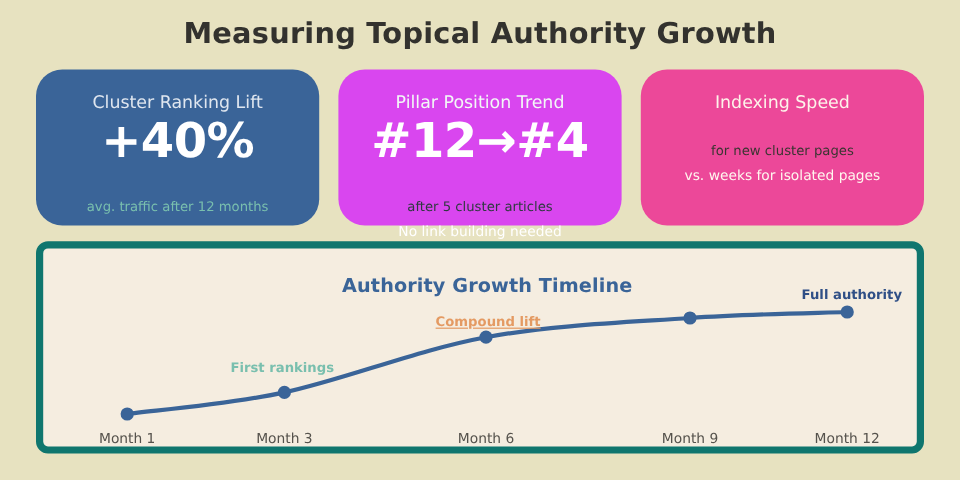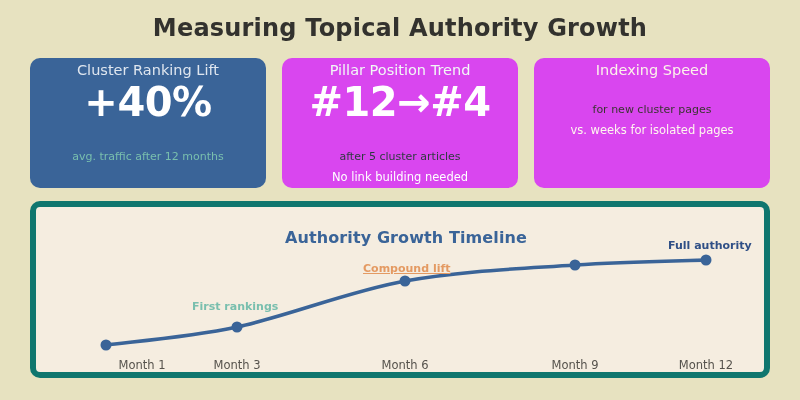--- a/index.html
+++ b/index.html
@@ -35,23 +35,23 @@
     left: 30px;
     top: 58px;
     width: 740px;
     height: 130px;
     display: flex;
     justify-content: space-between;
   }
   .card {
     width: 236px;
     height: 130px;
-    border-radius: 10px;
+    border-radius: 22px;
     box-sizing: border-box;
-    padding-top: 4px;
+    padding-top: 20px;
     display: flex;
     flex-direction: column;
     align-items: center;
     text-align: center;
   }
   .card-1 { background: #3a6498; }
   .card-2 { background: #79bfae; }
   .card-3 { background: #e49a62; }
 
   .card-label {
@@ -149,21 +149,21 @@
     <div class="card-sub">avg. traffic after 12 months</div>
   </div>
 
   <div class="card card-2" style="background: #d946ef;">
     <div class="card-label">Pillar Position Trend</div>
     <div class="card-value">#12→#4</div>
     <div class="card-sub">after 5 cluster articles</div>
     <div class="card-note">No link building needed</div>
   </div>
 
-  <div class="card card-3" style="background: #d946ef;">
+  <div class="card card-3" style="background: #ec4899;">
     <div class="card-label">Indexing Speed</div>
     <div class="card-sub">for new cluster pages</div>
     <div class="card-note">vs. weeks for isolated pages</div>
   </div>
 
 </div>
 
 <div class="chart-panel">
   <div class="chart-title">Authority Growth Timeline</div>
   <svg class="chart-svg" id="chart-svg" width="740" height="177">
@@ -173,19 +173,19 @@
       <circle cx="369" cy="74" r="5.5" fill="#3a6498"></circle>
       <circle cx="539" cy="58" r="5.5" fill="#3a6498"></circle>
       <circle cx="670" cy="53" r="5.5" fill="#3a6498"></circle>
     </svg>
   <div id="annot-layer">
       <div class="annot annot-0" style="left: 156px; top: 93px; color: rgb(121, 191, 174);">First rankings</div>
       <div class="annot annot-1" style="left: 327px; top: 55px; color: rgb(228, 154, 98); text-decoration: underline;">Compound lift</div>
       <div class="annot annot-2" style="left: 632px; top: 32px; color: rgb(47, 79, 134);">Full authority</div>
     </div>
   <div id="xtick-layer">
-      <div class="xlabel" style="left: 70px; top: 151px; margin-left: 36px;">Month 1</div>
+      <div class="xlabel" style="left: 70px; top: 151px;">Month 1</div>
       <div class="xlabel" style="left: 201px; top: 151px;">Month 3</div>
       <div class="xlabel" style="left: 369px; top: 151px;">Month 6</div>
       <div class="xlabel" style="left: 539px; top: 151px;">Month 9</div>
       <div class="xlabel" style="left: 670px; top: 151px;">Month 12</div>
     </div>
 </div>
 
 </body></html>

